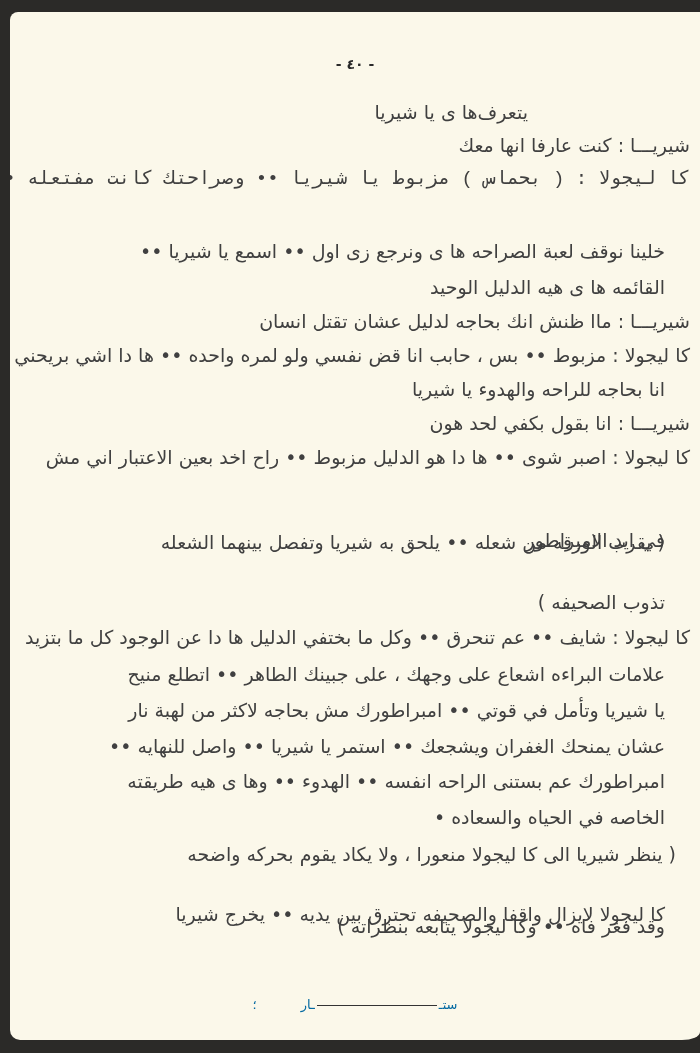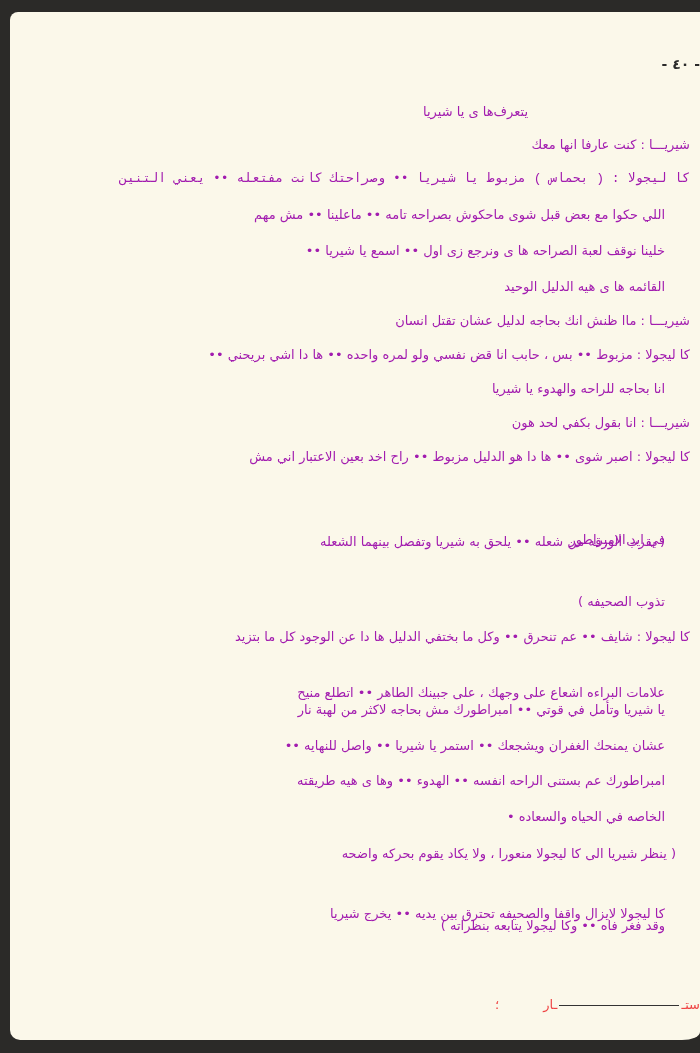--- a/index.html
+++ b/index.html
@@ -20,82 +20,82 @@
       border-top-left-radius: 8px;
       border-bottom-left-radius: 10px;
       border-bottom-right-radius: 18px 8px;
       overflow: hidden;
     }
     .page-number {
       position: absolute;
       top: 44px;
       left: 0;
       width: 100%;
-      text-align: right;
+      text-align: center;
       direction: ltr;
       font-family: "DejaVu Sans", sans-serif;
       font-size: 14px;
       font-weight: bold;
       color: #2a2a2a;
       letter-spacing: 6px;
     }
     .line {
       position: absolute;
       right: 10px;
       white-space: nowrap;
       font-family: "DejaVu Sans", sans-serif;
-      font-size: 13px;
-      color: #a21caf;
+      font-size: 19px;
+      color: #404040;
       direction: rtl;
       text-align: right;
       line-height: 20px;
     }
     .line.indent { right: 35px; }
     .line.indent-small { right: 24px; }
     .footer {
       position: absolute;
       top: 985px;
       left: 0;
       width: 100%;
+      text-align: center;
       font-family: "DejaVu Sans", sans-serif;
       font-size: 13px;
-      color: #ef4444;
+      color: #0369a1;
       direction: rtl;
     }
     .footer .tatweel-line {
       display: inline-block;
       width: 120px;
       height: 1px;
       background: #333;
       vertical-align: middle;
       margin: 0 2px;
     }
   </style>
 </head>
 <body>
 
 <div class="page">
   <div class="page-number">- ٤٠ -</div>
 
   <div class="line" style="top:90px; right:172px;">يتعرف‌ها ى يا شيريا</div>
   <div class="line" style="top:123px;text-align:center;">شيريـــا : كنت عارفا انها معك</div>
   <div class="line" style="top:157px;font-family:Liberation Mono, monospace;">كا ليجولا : ( بحماس ) مزبوط يا شيريا •• وصراحتك كانت مفتعله •• يعني التنين</div>
-  <div class="line indent" style="top:193px;">اللي حكوا مع بعض قبل شوى ماحكوش بصراحه تامه •• ماعلينا •• مش مهم</div>
   <div class="line indent" style="top:229px;">خلينا نوقف لعبة الصراحه ها ى ونرجع زى اول •• اسمع يا شيريا ••</div>
   <div class="line indent" style="top:265px;">القائمه ها ى هيه الدليل الوحيد</div>
   <div class="line" style="top:299px;">شيريـــا : ماا ظنش انك بحاجه لدليل عشان تقتل انسان</div>
   <div class="line" style="top:333px;">كا ليجولا : مزبوط •• بس ، حابب انا قض نفسي ولو لمره واحده •• ها دا اشي بريحني ••</div>
   <div class="line indent" style="top:367px;">انا بحاجه للراحه والهدوء يا شيريا</div>
   <div class="line" style="top:401px;">شيريـــا : انا بقول بكفي لحد هون</div>
   <div class="line" style="top:435px;">كا ليجولا : اصبر شوى •• ها دا هو الدليل مزبوط •• راح اخد بعين الاعتبار اني مش</div>
   <div class="line indent" style="top:518px;">في ايد الامبراطور</div>
   <div class="line indent" style="top:520px;text-align:right;">( يقرب الورقه من شعله •• يلحق به شيريا وتفصل بينهما الشعله</div>
   <div class="line indent" style="top:580px;">تذوب الصحيفه )</div>
   <div class="line" style="top:615px;">كا ليجولا : شايف •• عم تنحرق •• وكل ما بختفي الدليل ها دا عن الوجود كل ما بتزيد</div>
-  <div class="line indent" style="top:671px;margin-left:12px;">علامات البراءه اشعاع على وجهك ، على جبينك الطاهر •• اتطلع منيح</div>
+  <div class="line indent" style="top:652px;margin-left:12px;">علامات البراءه اشعاع على وجهك ، على جبينك الطاهر •• اتطلع منيح</div>
   <div class="line indent" style="top:688px;">يا شيريا وتأمل في قوتي •• امبراطورك مش بحاجه لاكثر من لهبة نار</div>
   <div class="line indent" style="top:724px;">عشان يمنحك الغفران ويشجعك •• استمر يا شيريا •• واصل للنهايه ••</div>
   <div class="line indent" style="top:759px;">امبراطورك عم بستنى الراحه انفسه •• الهدوء •• وها ى هيه طريقته</div>
   <div class="line indent" style="top:795px;">الخاصه في الحياه والسعاده •</div>
   <div class="line indent-small" style="top:832px;">( ينظر      شيريا الى كا ليجولا منعورا ، ولا يكاد يقوم بحركه واضحه</div>
   <div class="line indent" style="top:892px;">كا ليجولا لايزال واقفا والصحيفه تحترق بين يديه •• يخرج شيريا</div>
   <div class="line indent" style="top:904px;">وقد فغر فاه •• وكا ليجولا يتابعه بنظراته )</div>
 
   <div class="footer">
     <span>ستـ</span><span class="tatweel-line"></span><span>ـار</span>

